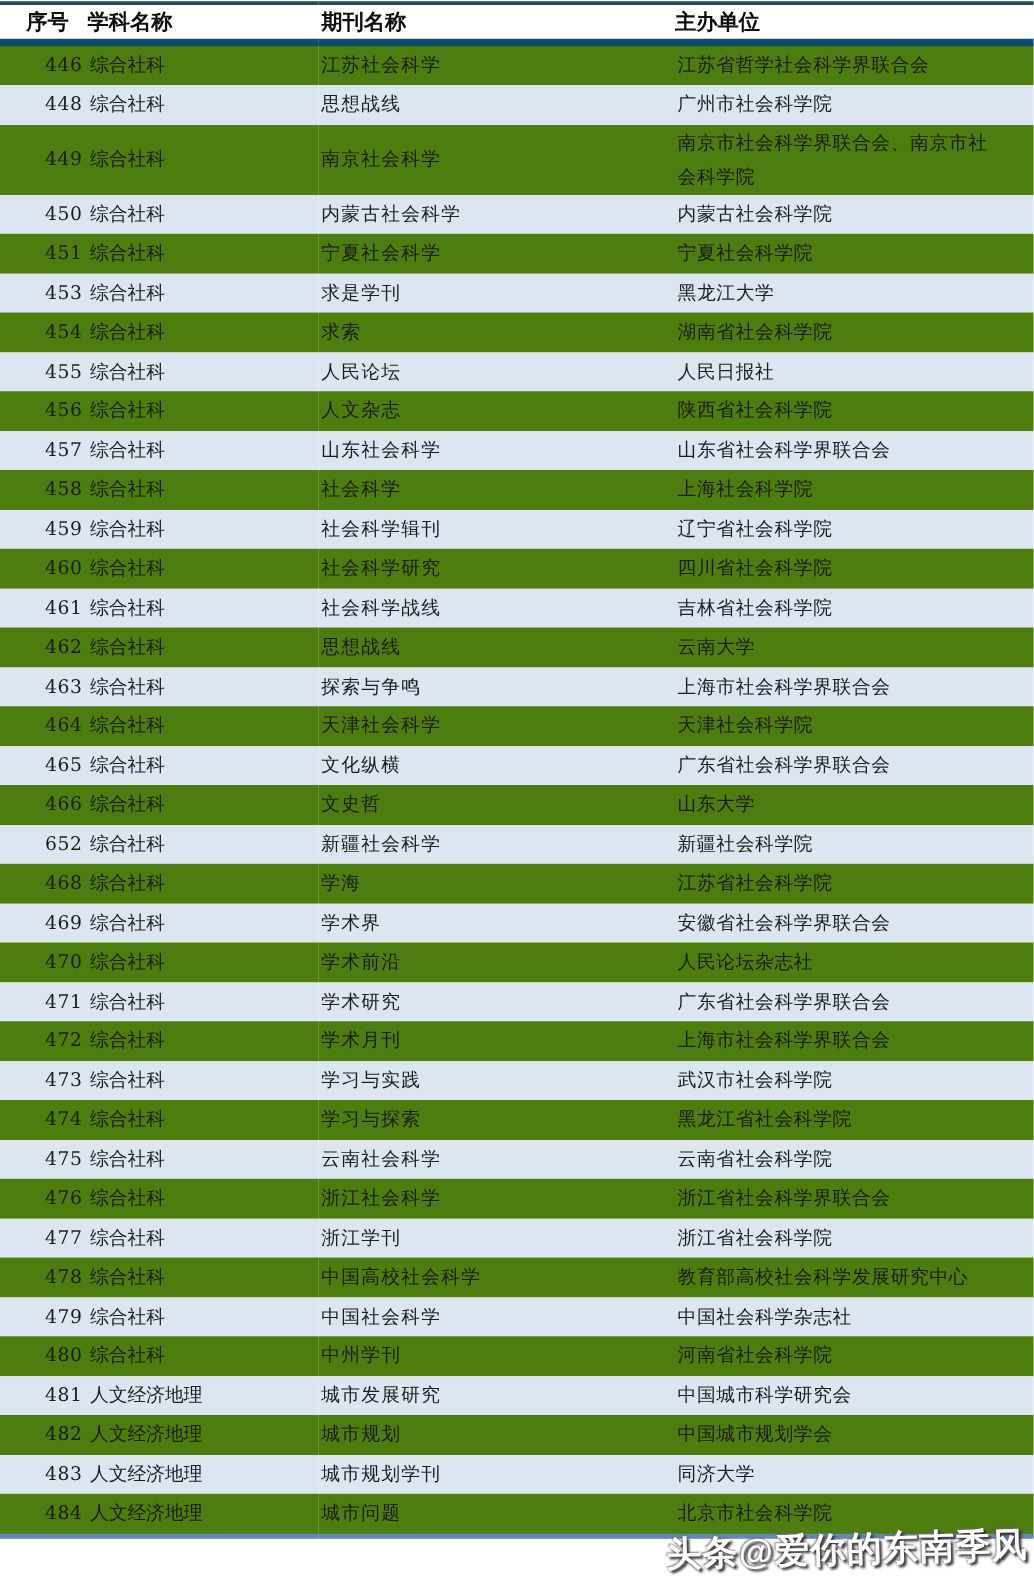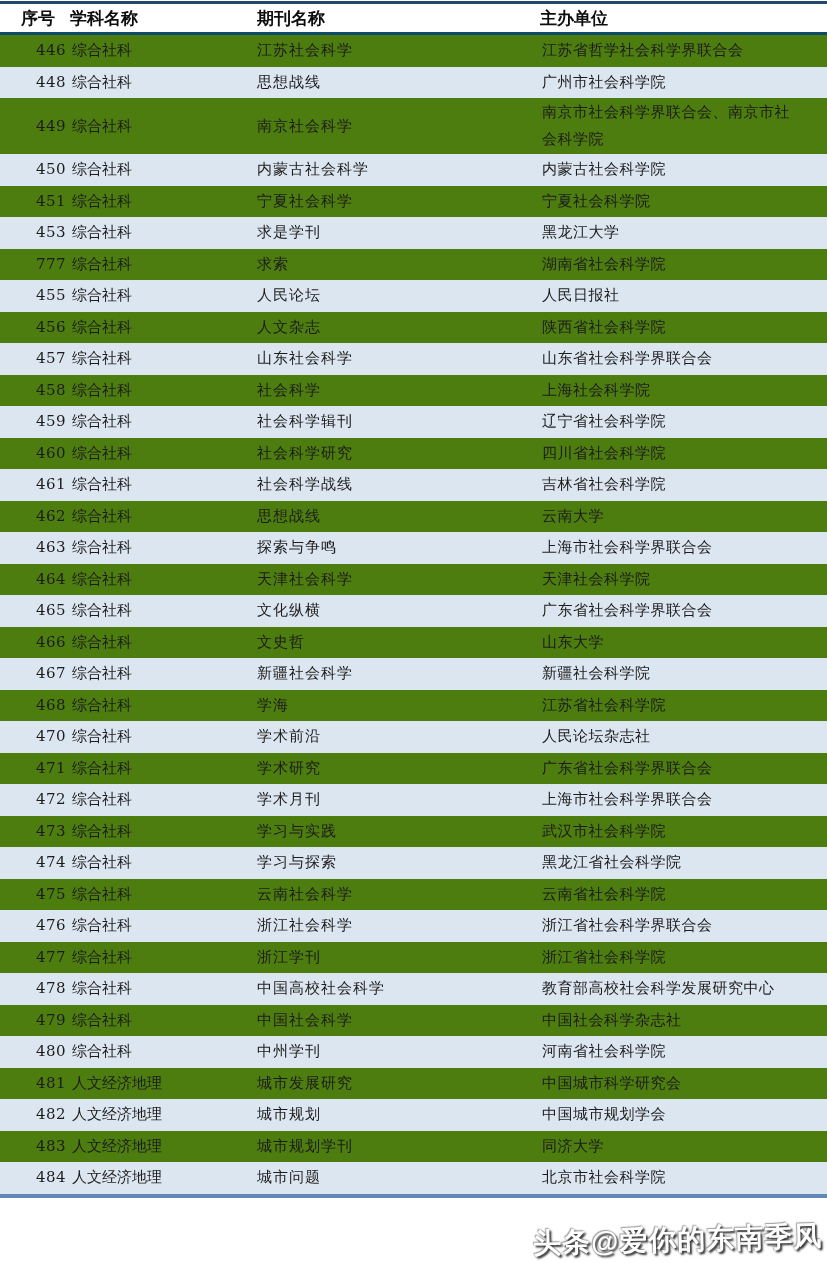--- a/index.html
+++ b/index.html
@@ -23,21 +23,21 @@
     border-bottom: 4px solid #6288b8;
   }
   col.c-no       { width: 68px;  }
   col.c-subject  { width: 187px; }
   col.c-journal  { width: 285px; }
   col.c-organizer{ width: 287px; }
 
   thead tr {
     height: 31px;
     background: #ffffff;
-    border-bottom: 3px solid #0c4a6e;
+    border-bottom: 6px solid #0c4a6e;
   }
   th {
     font-family: "Liberation Sans", "DejaVu Sans", sans-serif;
     font-weight: bold;
     font-size: 17px;
     color: #0d0d0d;
     text-align: left;
     padding: 0;
     vertical-align: middle;
     white-space: nowrap;
@@ -133,21 +133,21 @@
           <td class="col-journal">宁夏社会科学</td>
           <td class="col-organizer">宁夏社会科学院</td>
         </tr>
         <tr>
           <td class="col-no">453</td>
           <td class="col-subject">综合社科</td>
           <td class="col-journal">求是学刊</td>
           <td class="col-organizer">黑龙江大学</td>
         </tr>
         <tr>
-          <td class="col-no">777</td>
+          <td class="col-no">454</td>
           <td class="col-subject">综合社科</td>
           <td class="col-journal">求索</td>
           <td class="col-organizer">湖南省社会科学院</td>
         </tr>
         <tr>
           <td class="col-no">455</td>
           <td class="col-subject">综合社科</td>
           <td class="col-journal">人民论坛</td>
           <td class="col-organizer">人民日报社</td>
         </tr>
@@ -211,30 +211,36 @@
           <td class="col-journal">文化纵横</td>
           <td class="col-organizer">广东省社会科学界联合会</td>
         </tr>
         <tr>
           <td class="col-no">466</td>
           <td class="col-subject">综合社科</td>
           <td class="col-journal">文史哲</td>
           <td class="col-organizer">山东大学</td>
         </tr>
         <tr>
-          <td class="col-no">467</td>
+          <td class="col-no">652</td>
           <td class="col-subject">综合社科</td>
           <td class="col-journal">新疆社会科学</td>
           <td class="col-organizer">新疆社会科学院</td>
         </tr>
         <tr>
           <td class="col-no">468</td>
           <td class="col-subject">综合社科</td>
           <td class="col-journal">学海</td>
           <td class="col-organizer">江苏省社会科学院</td>
+        </tr>
+        <tr>
+          <td class="col-no">469</td>
+          <td class="col-subject">综合社科</td>
+          <td class="col-journal">学术界</td>
+          <td class="col-organizer">安徽省社会科学界联合会</td>
         </tr>
         <tr>
           <td class="col-no">470</td>
           <td class="col-subject">综合社科</td>
           <td class="col-journal">学术前沿</td>
           <td class="col-organizer">人民论坛杂志社</td>
         </tr>
         <tr>
           <td class="col-no">471</td>
           <td class="col-subject">综合社科</td>

